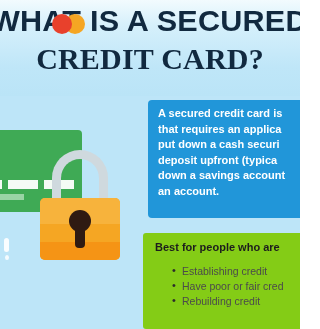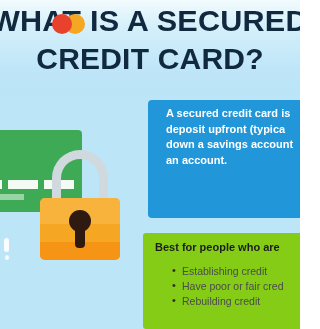--- a/index.html
+++ b/index.html
@@ -49,20 +49,21 @@
   .headline .l1 {
     display: block;
     font-size: 30px;
     margin-left: -6px;
     transform: scaleX(1.02);
   }
   .headline .l2 {
     display: block;
     font-size: 30px;
     margin-top: 8px;
+    font-family: Liberation Serif, serif;
   }
 
   
   .card-art {
     position: absolute;
     left: -46px;
     top: 130px;
     width: 128px;
     height: 82px;
     background: #3faa55;
@@ -209,21 +210,21 @@
   
   .info-panel {
     position: absolute;
     left: 148px;
     top: 100px;
     width: 160px;
     height: 118px;
     background: #2196d9;
     border-radius: 4px;
     box-sizing: border-box;
-    padding: 6px 8px 6px 18px;
+    padding: 6px 8px 6px 10px;
     overflow: hidden;
   }
   .info-panel p {
     margin: 0;
     color: #ffffff;
     font-size: 11px;
     font-weight: bold;
     line-height: 1.42;
     white-space: nowrap;
   }
@@ -300,20 +301,22 @@
     </div>
     <div class="keyhole"></div>
     <div class="keystem"></div>
   </div>
 
   <div class="speck"></div>
   <div class="speck2"></div>
 
   <div class="info-panel">
     <p>A secured credit card is</p>
+    <p>that requires an applica</p>
+    <p>put down a cash securi</p>
     <p>deposit upfront (typica</p>
     <p>down a savings account</p>
     <p>an account.</p>
   </div>
 
   <div class="list-panel">
     <p class="list-title">Best for people who are</p>
     <ul class="bullets">
       <li>Establishing credit</li>
       <li>Have poor or fair cred</li>

